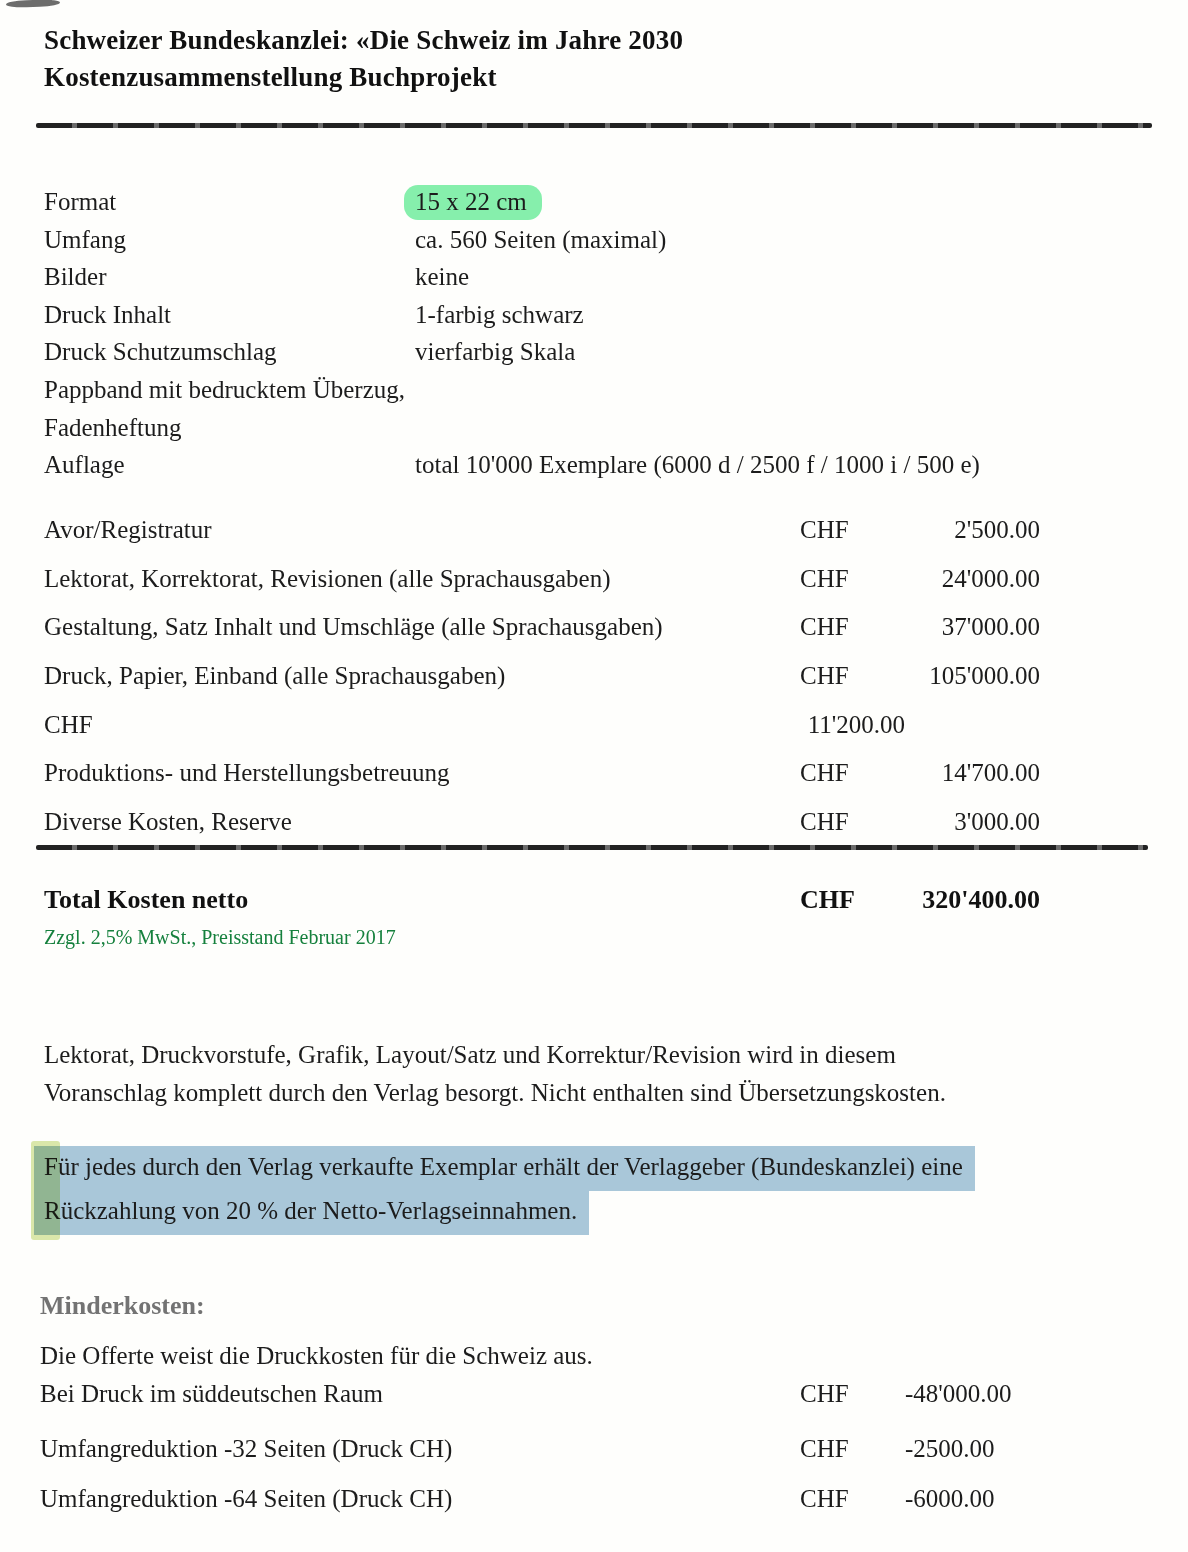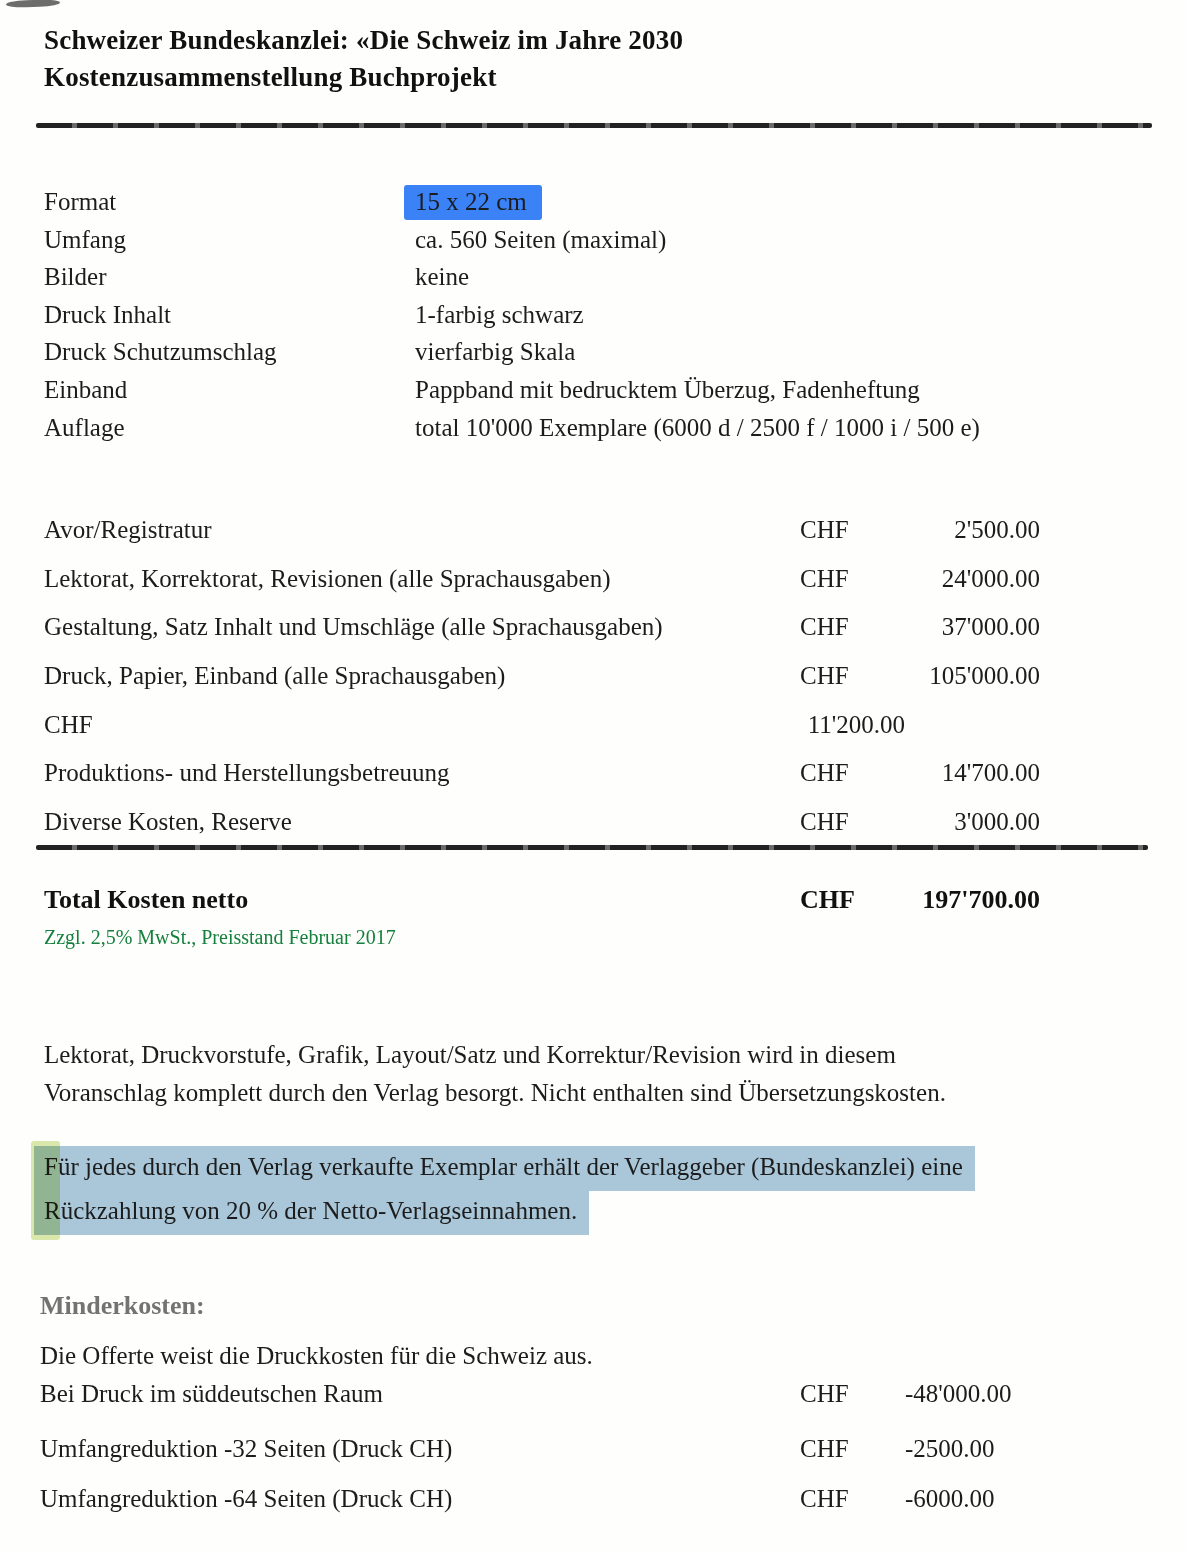--- a/index.html
+++ b/index.html
@@ -31,24 +31,24 @@
     border-radius: 2px;
   }
   .divider-1 { top: 123px; }
   .divider-2 { top: 845px; width: 1112px; }
   .specs { position: absolute; left: 44px; top: 183px; width: 1100px; }
   .spec-row {
     display: grid; grid-template-columns: 371px 1fr;
     line-height: 37.6px; font-size: 25px;
   }
   .hl-yellow {
-    background: #3b82f6;
+    background: #86efac;
     padding: 3px 15px 5px 11px;
     margin-left: -11px;
-    border-radius: 3px;
+    border-radius: 14px;
   }
   .cost-table { position: absolute; left: 44px; top: 506px; width: 996px; }
   .cost-row {
     display: grid; grid-template-columns: 756px 105px 135px;
     height: 48.7px; line-height: 48.7px; font-size: 25px;
   }
   .cost-row .amount, .total-row .amount { text-align: right; }
   .total-row {
     position: absolute; left: 44px; top: 880px; width: 996px;
     display: grid; grid-template-columns: 756px 105px 135px;
@@ -129,21 +129,20 @@
     </div>
     <div class="spec-row">
       <span>Druck Inhalt</span>
       <span>1-farbig schwarz</span>
     </div>
     <div class="spec-row">
       <span>Druck Schutzumschlag</span>
       <span>vierfarbig Skala</span>
     </div>
     <div class="spec-row">
-      <span>Einband</span>
       <span>Pappband mit bedrucktem Überzug, Fadenheftung</span>
     </div>
     <div class="spec-row">
       <span>Auflage</span>
       <span>total 10'000 Exemplare (6000 d / 2500 f / 1000 i / 500 e)</span>
     </div>
   </div>
 
   <div class="cost-table">
     <div class="cost-row">
@@ -180,21 +179,21 @@
       <span>CHF</span>
       <span class="amount">3'000.00</span>
     </div>
   </div>
 
   <div class="divider divider-2"></div>
 
   <div class="total-row">
     <span>Total Kosten netto</span>
     <span>CHF</span>
-    <span class="amount">197'700.00</span>
+    <span class="amount">320'400.00</span>
   </div>
 
   <div class="vat-note">Zzgl. 2,5% MwSt., Preisstand Februar 2017</div>
 
   <div class="para-1">
     <div>Lektorat, Druckvorstufe, Grafik, Layout/Satz und Korrektur/Revision wird in diesem</div>
     <div>Voranschlag komplett durch den Verlag besorgt. Nicht enthalten sind Übersetzungskosten.</div>
   </div>
 
   <div class="para-2">

